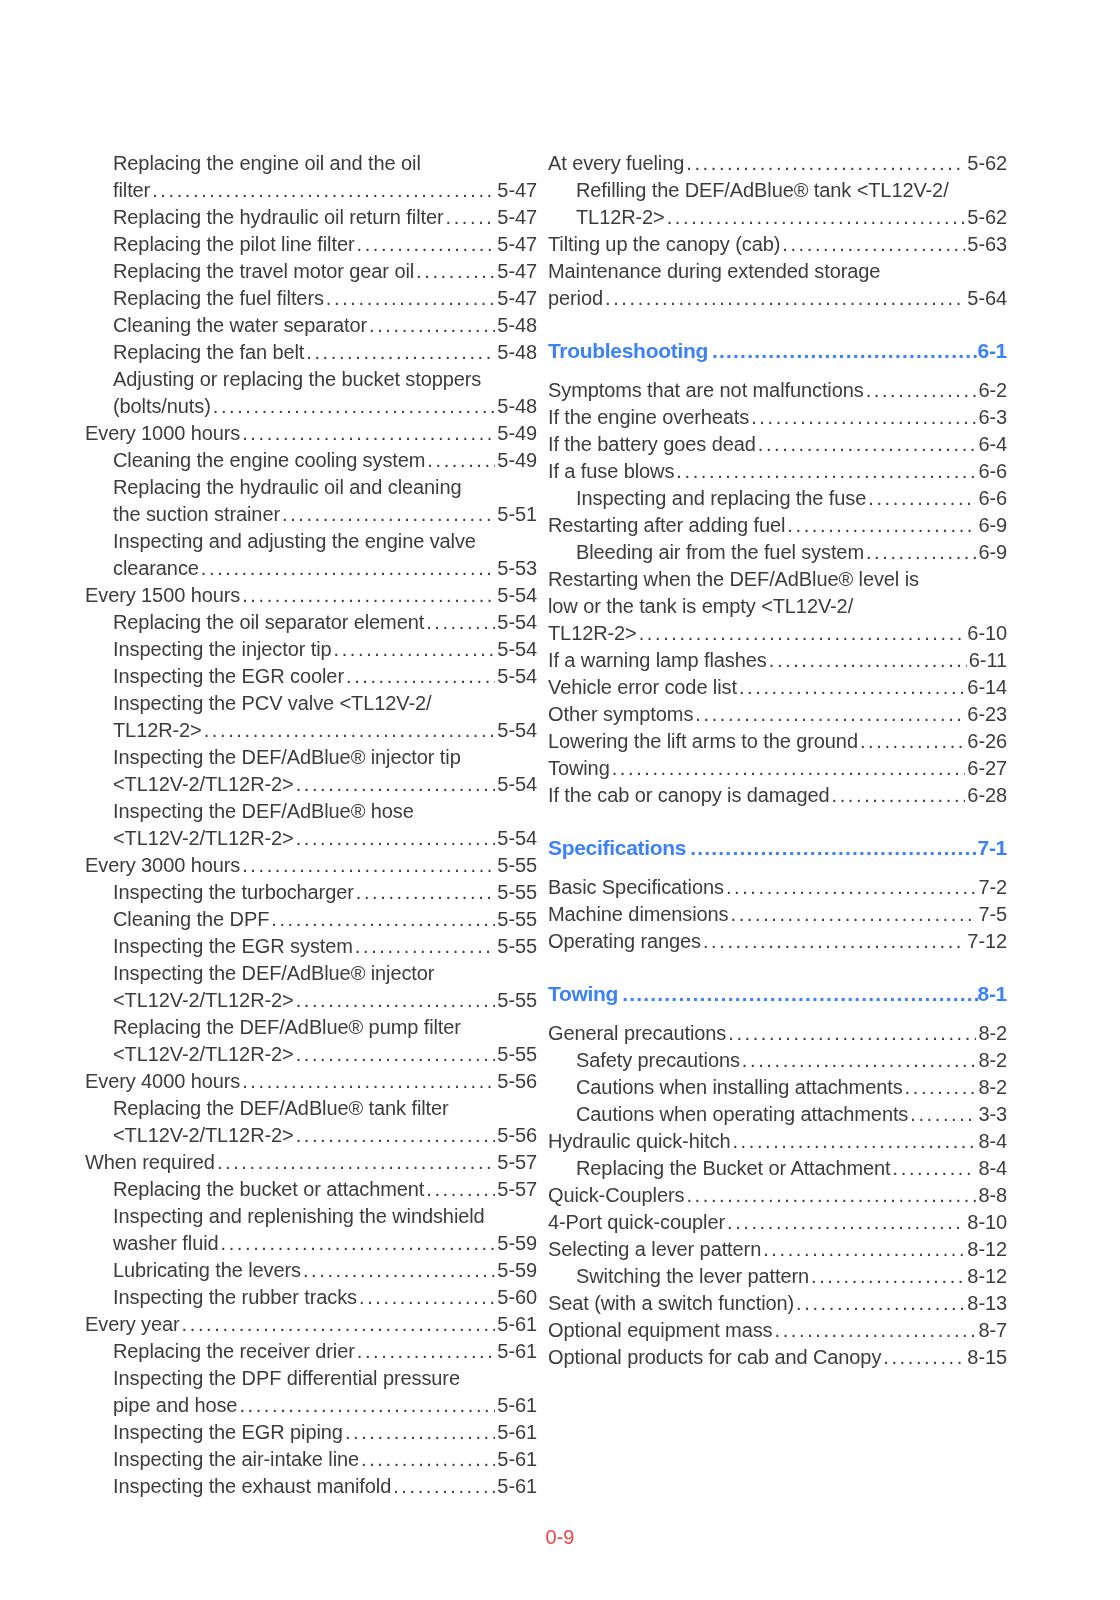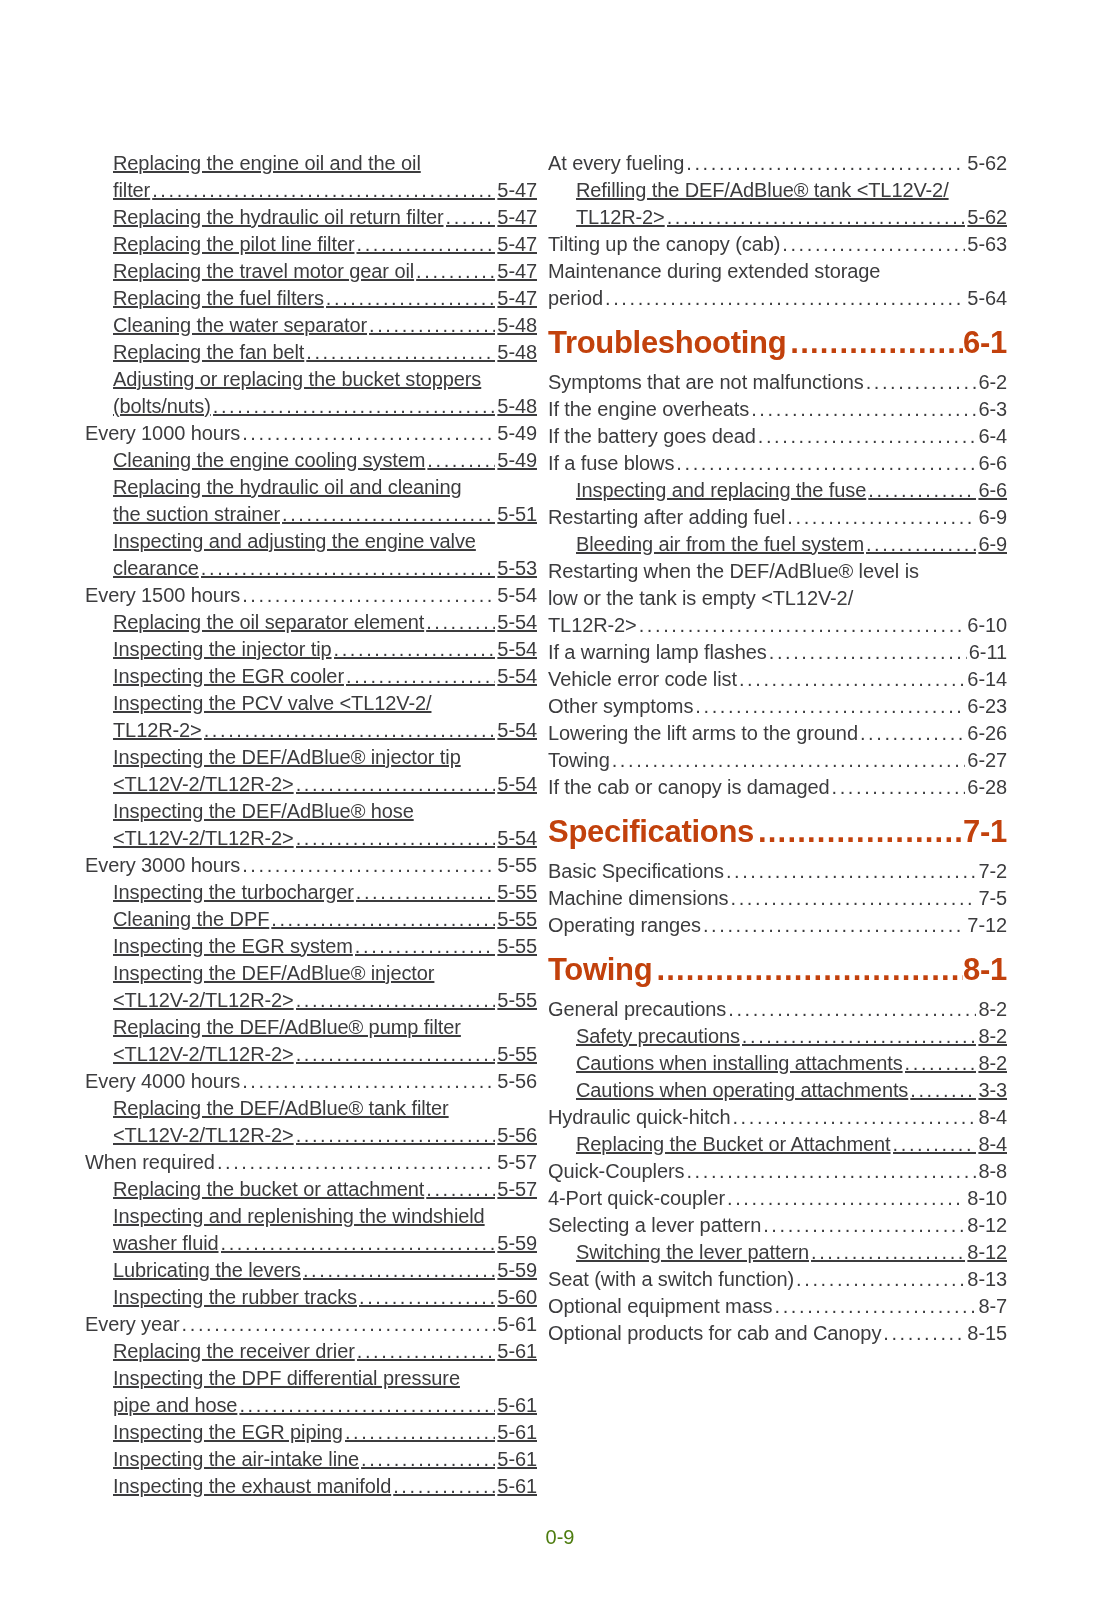--- a/index.html
+++ b/index.html
@@ -10,49 +10,49 @@
     color: #3c3c3e;
     position: relative;
     overflow: hidden;
   }
   .page { position: absolute; inset: 0; background: #fff; }
   .col { position: absolute; top: 150px; }
   .col-left  { left: 85px;  width: 452px; }
   .col-right { left: 548px; width: 459px; }
 
   .entry { font-size: 20px; line-height: 27px; letter-spacing: -0.1px; }
-  .entry.l1 { padding-left: 28px; text-decoration: underline; }
+  .entry.l1 { padding-left: 28px; }
   .tline { white-space: nowrap; }
   .tline.lastline { display: flex; align-items: baseline; }
   .txt { white-space: nowrap; }
   .dots { flex: 1 1 auto; overflow: hidden; white-space: nowrap; margin: 0 2px; min-width: 0; }
   .dots::after {
     content: "......................................................................................................";
     letter-spacing: 2.6px;
   }
   .pg { white-space: nowrap; }
 
   .heading {
     display: flex; align-items: flex-end;
-    font-size: 31px; line-height: 34px;
-    font-weight: bold; color: #c2410c;
+    font-size: 21px; line-height: 34px;
+    font-weight: bold; color: #3b82f6;
     letter-spacing: -0.3px;
     margin-top: 14px; margin-bottom: 9px;
   }
   .htxt { white-space: nowrap; padding-right: 4px; }
   .hdots { flex: 1 1 auto; overflow: hidden; white-space: nowrap; min-width: 0; }
   .hdots::after {
     content: "......................................................................................................";
     letter-spacing: 1.2px;
   }
-  .hpg { white-space: nowrap; }
+  .hpg { white-space: nowrap; margin-top: 8px; }
 
   .footer {
     position: absolute; left: 0; top: 1526px; width: 1120px;
-    text-align: center; font-size: 20px; color: #4d7c0f;
+    text-align: center; font-size: 20px; color: #ef4444;
   }
 </style>
 </head>
 <body>
 
 <div class="page">
   <div class="col col-left">
       <div class="entry l1">
         <div class="tline"><span class="txt">Replacing the engine oil and the oil</span></div>
         <div class="tline lastline">

